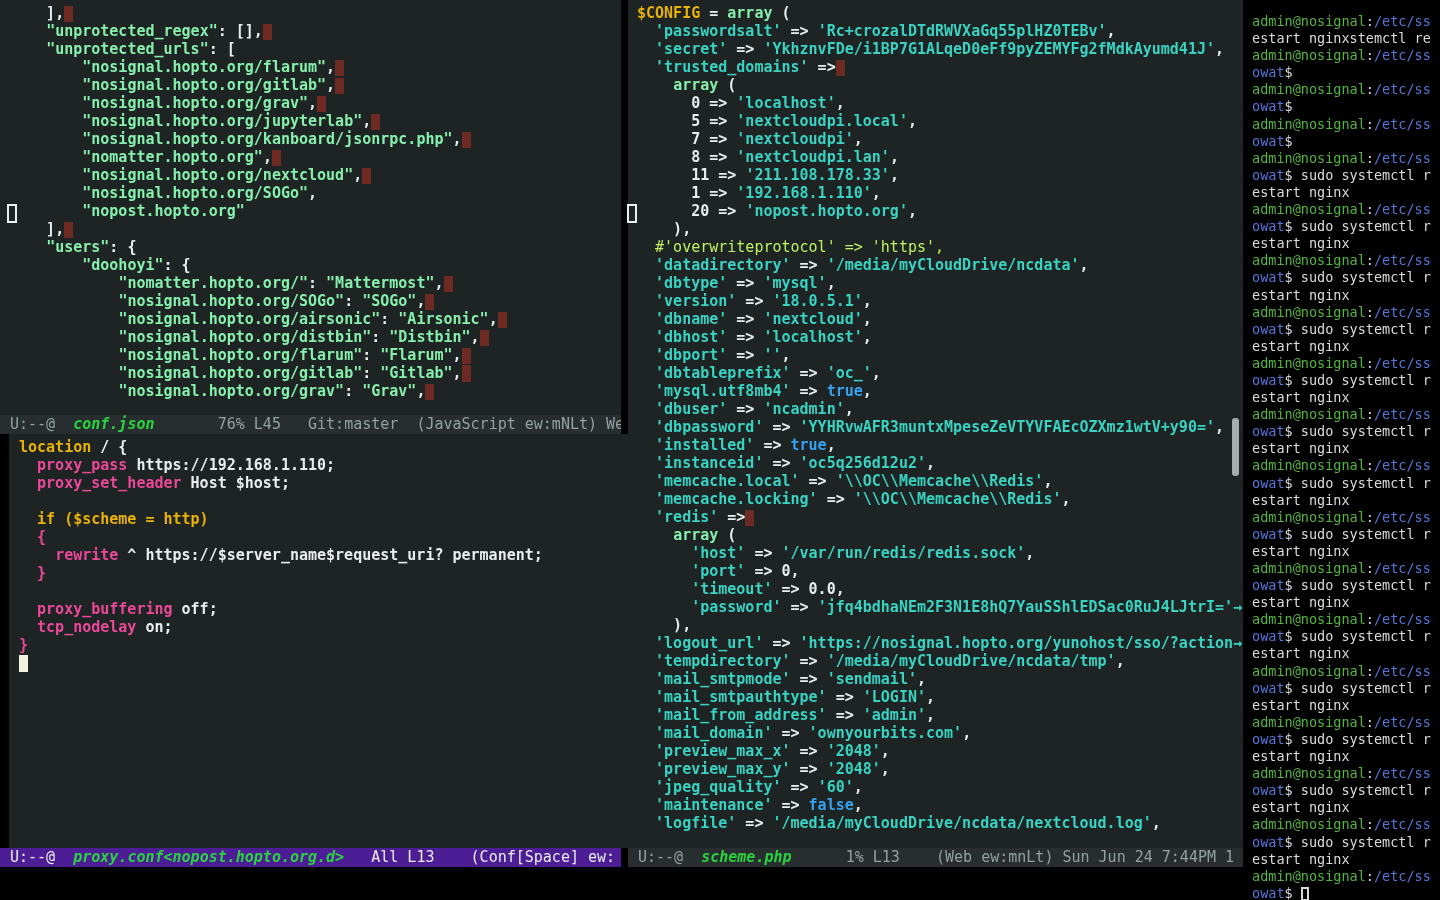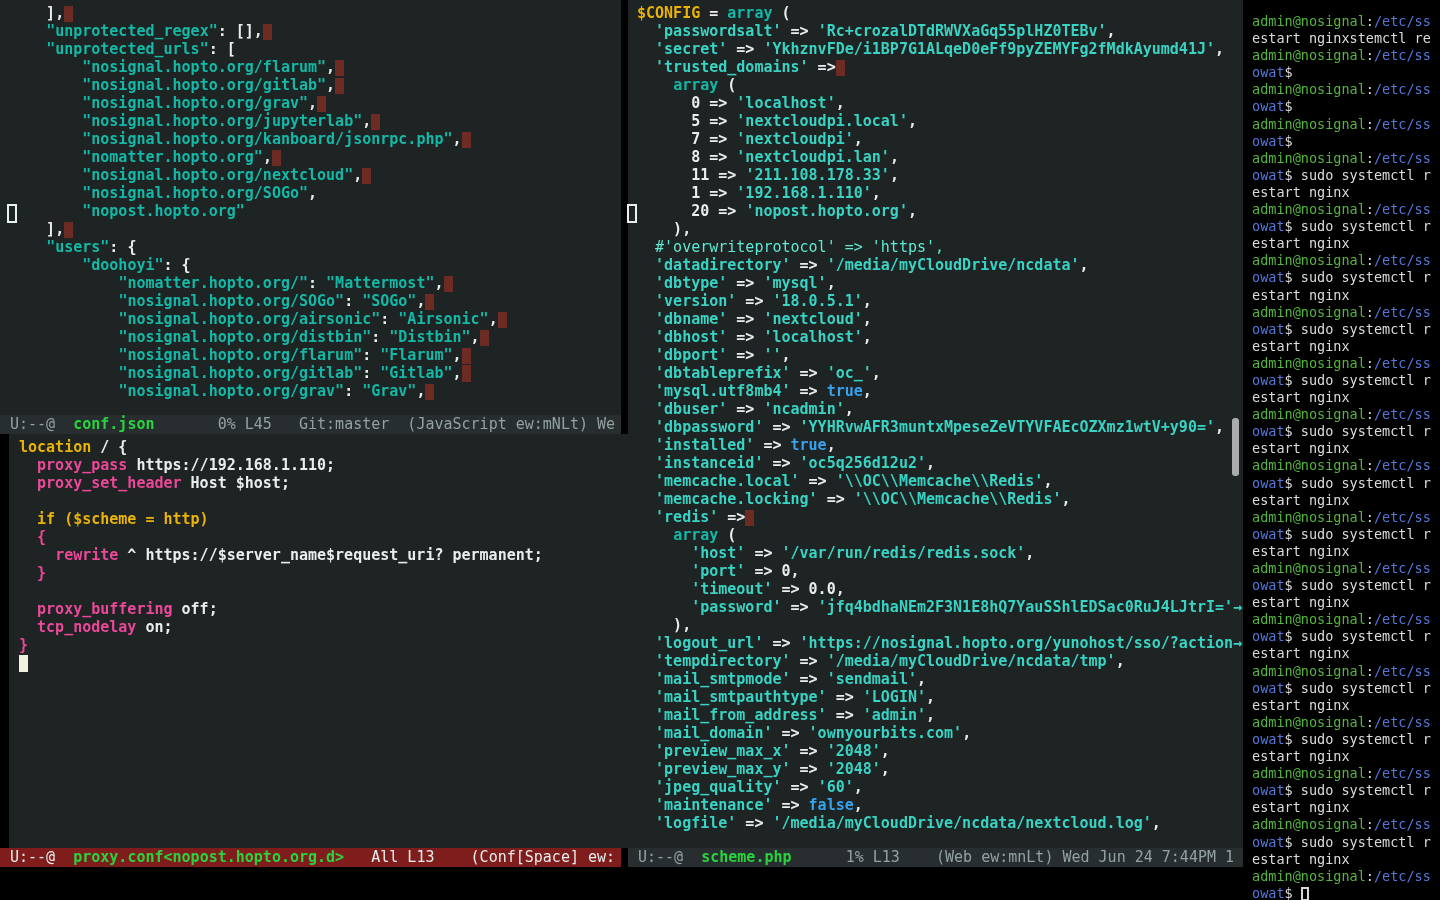--- a/index.html
+++ b/index.html
@@ -12,59 +12,59 @@
   .term .cl{height:17.1px;}
   .cl{white-space:pre;}
   #conf {left:0;   top:0;    width:621px; height:415px; padding:4px 0 0 10px;}
   #proxy{left:0;   top:434px;width:621px; height:414px; padding:4px 0 0 10px;margin-left:9px;}
   #php  {left:628px;top:0;   width:615px; height:848px; padding:4px 0 0 9px;}
   #terminal{left:1243px;top:8px;width:197px;height:900px;padding:5px 0 0 9px;}
   .modeline{position:absolute;height:19px;font-size:15px;line-height:19px;
             padding-left:10px;box-sizing:border-box;overflow:hidden;white-space:pre;
             font-weight:normal;}
   .ml-inactive{background:#282e2f;color:#93a1a2;}
-  .ml-active{background:#7f1d1d;color:#e9eded;}
+  .ml-active{background:#4c1d95;color:#e9eded;}
   #ml-conf {left:0;top:415px;width:621px;}
   #ml-proxy{left:0;top:848px;width:621px;}
   #ml-php  {left:628px;top:848px;width:615px;}
   
   .c-w,.c-wb,.c-n{color:#e9edee;}
-  .c-y{color:#14b8a6;}
+  .c-y{color:#86efac;}
   .c-cy{color:#eab308;}
   .c-or{color:#ec4899;}
   .c-tl{color:#39d3c3;}
   .c-kb{color:#35a3f0;margin-top:44px;}
-  .c-cm{color:#5eead4;font-weight:normal;}
+  .c-cm{color:#bef264;font-weight:normal;}
   .c-ar{color:#39d3c3;}
   .c-tw,.c-twT{display:inline-block;width:9px;height:16px;background:#6d2b24;vertical-align:middle;}
   .c-twT{box-shadow:0 17px 0 #6d2b24;}
   .c-cur{display:inline-block;width:9px;height:17px;background:#f2f0df;vertical-align:middle;}
   .c-g{color:#55b53e;}
   .c-b{color:#5577d9;}
   .term .c-w{color:#dcdcdc;}
   .c-hc{display:inline-block;width:8px;height:14px;border:2px solid #d8d8d8;
         box-sizing:border-box;vertical-align:middle;background:transparent;}
   .c-m{}
-  .c-mg{color:#29d33f;font-weight:bold;}
+  .c-mg{color:#29d33f;font-weight:bold;font-style:italic;}
   .fringe-box{position:absolute;width:10px;height:19px;border:2px solid #e8f0f0;
               box-sizing:border-box;background:transparent;}
   #fringe-left{left:7px;top:204px;}
   #fringe-mid{left:627px;top:204px;}
   #scroll-thumb{position:absolute;left:1232px;top:418px;width:7px;height:58px;
                 background:#a8acac;border-radius:3px;}
 </style>
 </head>
 <body>
 
 <div class="pane emacs" id="conf"><div class="cl"><span class="c-w">    ],</span><span class="c-tw"> </span></div><div class="cl"><span class="c-w">    </span><span class="c-y">"unprotected_regex"</span><span class="c-w">: [],</span><span class="c-tw"> </span></div><div class="cl"><span class="c-w">    </span><span class="c-y">"unprotected_urls"</span><span class="c-w">: [</span></div><div class="cl"><span class="c-w">        </span><span class="c-y">"nosignal.hopto.org/flarum"</span><span class="c-w">,</span><span class="c-tw"> </span></div><div class="cl"><span class="c-w">        </span><span class="c-y">"nosignal.hopto.org/gitlab"</span><span class="c-w">,</span><span class="c-tw"> </span></div><div class="cl"><span class="c-w">        </span><span class="c-y">"nosignal.hopto.org/grav"</span><span class="c-w">,</span><span class="c-tw"> </span></div><div class="cl"><span class="c-w">        </span><span class="c-y">"nosignal.hopto.org/jupyterlab"</span><span class="c-w">,</span><span class="c-tw"> </span></div><div class="cl"><span class="c-w">        </span><span class="c-y">"nosignal.hopto.org/kanboard/jsonrpc.php"</span><span class="c-w">,</span><span class="c-tw"> </span></div><div class="cl"><span class="c-w">        </span><span class="c-y">"nomatter.hopto.org"</span><span class="c-w">,</span><span class="c-tw"> </span></div><div class="cl"><span class="c-w">        </span><span class="c-y">"nosignal.hopto.org/nextcloud"</span><span class="c-w">,</span><span class="c-tw"> </span></div><div class="cl"><span class="c-w">        </span><span class="c-y">"nosignal.hopto.org/SOGo"</span><span class="c-w">,</span></div><div class="cl"><span class="c-w">        </span><span class="c-y">"nopost.hopto.org"</span></div><div class="cl"><span class="c-w">    ],</span><span class="c-tw"> </span></div><div class="cl"><span class="c-w">    </span><span class="c-y">"users"</span><span class="c-w">: {</span></div><div class="cl"><span class="c-w">        </span><span class="c-y">"doohoyi"</span><span class="c-w">: {</span></div><div class="cl"><span class="c-w">            </span><span class="c-y">"nomatter.hopto.org/"</span><span class="c-w">: </span><span class="c-y">"Mattermost"</span><span class="c-w">,</span><span class="c-tw"> </span></div><div class="cl"><span class="c-w">            </span><span class="c-y">"nosignal.hopto.org/SOGo"</span><span class="c-w">: </span><span class="c-y">"SOGo"</span><span class="c-w">,</span><span class="c-tw"> </span></div><div class="cl"><span class="c-w">            </span><span class="c-y">"nosignal.hopto.org/airsonic"</span><span class="c-w">: </span><span class="c-y">"Airsonic"</span><span class="c-w">,</span><span class="c-tw"> </span></div><div class="cl"><span class="c-w">            </span><span class="c-y">"nosignal.hopto.org/distbin"</span><span class="c-w">: </span><span class="c-y">"Distbin"</span><span class="c-w">,</span><span class="c-tw"> </span></div><div class="cl"><span class="c-w">            </span><span class="c-y">"nosignal.hopto.org/flarum"</span><span class="c-w">: </span><span class="c-y">"Flarum"</span><span class="c-w">,</span><span class="c-twT"> </span></div><div class="cl"><span class="c-w">            </span><span class="c-y">"nosignal.hopto.org/gitlab"</span><span class="c-w">: </span><span class="c-y">"Gitlab"</span><span class="c-w">,</span><span class="c-tw"> </span></div><div class="cl"><span class="c-w">            </span><span class="c-y">"nosignal.hopto.org/grav"</span><span class="c-w">: </span><span class="c-y">"Grav"</span><span class="c-w">,</span><span class="c-tw"> </span></div></div>
-<div class="modeline ml-inactive" id="ml-conf"><span class="c-m">U:--@  </span><span class="c-mg">conf.json</span><span class="c-m">       0% L45   Git:master  (JavaScript ew:mNLt) We</span></div>
+<div class="modeline ml-inactive" id="ml-conf"><span class="c-m">U:--@  </span><span class="c-mg">conf.json</span><span class="c-m">       76% L45   Git:master  (JavaScript ew:mNLt) We</span></div>
 
 <div class="pane emacs" id="proxy"><div class="cl"><span class="c-cy">location</span><span class="c-w"> / {</span></div><div class="cl"><span class="c-w">  </span><span class="c-or">proxy_pass</span><span class="c-wb"> https://192.168.1.110;</span></div><div class="cl"><span class="c-w">  </span><span class="c-or">proxy_set_header</span><span class="c-wb"> Host $host;</span></div><div class="cl"></div><div class="cl"><span class="c-w">  </span><span class="c-cy">if ($scheme = http)</span></div><div class="cl"><span class="c-or">  {</span></div><div class="cl"><span class="c-w">    </span><span class="c-or">rewrite</span><span class="c-wb"> ^ https://$server_name$request_uri? permanent;</span></div><div class="cl"><span class="c-or">  }</span></div><div class="cl"></div><div class="cl"><span class="c-w">  </span><span class="c-or">proxy_buffering</span><span class="c-wb"> off;</span></div><div class="cl"><span class="c-w">  </span><span class="c-or">tcp_nodelay</span><span class="c-wb"> on;</span></div><div class="cl"><span class="c-or">}</span></div><div class="cl"><span class="c-cur"> </span></div></div>
 <div class="modeline ml-active" id="ml-proxy"><span class="c-m">U:--@  </span><span class="c-mg">proxy.conf&lt;nopost.hopto.org.d&gt;</span><span class="c-m">   All L13    (Conf[Space] ew:</span></div>
 
 <div class="pane emacs" id="php"><div class="cl"><span class="c-cy">$CONFIG</span><span class="c-w"> = </span><span class="c-y">array</span><span class="c-w"> (</span></div><div class="cl"><span class="c-w">  </span><span class="c-tl">'passwordsalt'</span><span class="c-w"> =&gt; </span><span class="c-tl">'Rc+crozalDTdRWVXaGq55plHZ0TEBv'</span><span class="c-w">,</span></div><div class="cl"><span class="c-w">  </span><span class="c-tl">'secret'</span><span class="c-w"> =&gt; </span><span class="c-tl">'YkhznvFDe/i1BP7G1ALqeD0eFf9pyZEMYFg2fMdkAyumd41J'</span><span class="c-w">,</span></div><div class="cl"><span class="c-w">  </span><span class="c-tl">'trusted_domains'</span><span class="c-w"> =&gt;</span><span class="c-tw"> </span></div><div class="cl"><span class="c-w">    </span><span class="c-y">array</span><span class="c-w"> (</span></div><div class="cl"><span class="c-w">      </span><span class="c-n">0</span><span class="c-w"> =&gt; </span><span class="c-tl">'localhost'</span><span class="c-w">,</span></div><div class="cl"><span class="c-w">      </span><span class="c-n">5</span><span class="c-w"> =&gt; </span><span class="c-tl">'nextcloudpi.local'</span><span class="c-w">,</span></div><div class="cl"><span class="c-w">      </span><span class="c-n">7</span><span class="c-w"> =&gt; </span><span class="c-tl">'nextcloudpi'</span><span class="c-w">,</span></div><div class="cl"><span class="c-w">      </span><span class="c-n">8</span><span class="c-w"> =&gt; </span><span class="c-tl">'nextcloudpi.lan'</span><span class="c-w">,</span></div><div class="cl"><span class="c-w">      </span><span class="c-n">11</span><span class="c-w"> =&gt; </span><span class="c-tl">'211.108.178.33'</span><span class="c-w">,</span></div><div class="cl"><span class="c-w">      </span><span class="c-n">1</span><span class="c-w"> =&gt; </span><span class="c-tl">'192.168.1.110'</span><span class="c-w">,</span></div><div class="cl"><span class="c-w">      </span><span class="c-n">20</span><span class="c-w"> =&gt; </span><span class="c-tl">'nopost.hopto.org'</span><span class="c-w">,</span></div><div class="cl"><span class="c-w">    ),</span></div><div class="cl"><span class="c-cm">  #'overwriteprotocol' =&gt; 'https',</span></div><div class="cl"><span class="c-w">  </span><span class="c-tl">'datadirectory'</span><span class="c-w"> =&gt; </span><span class="c-tl">'/media/myCloudDrive/ncdata'</span><span class="c-w">,</span></div><div class="cl"><span class="c-w">  </span><span class="c-tl">'dbtype'</span><span class="c-w"> =&gt; </span><span class="c-tl">'mysql'</span><span class="c-w">,</span></div><div class="cl"><span class="c-w">  </span><span class="c-tl">'version'</span><span class="c-w"> =&gt; </span><span class="c-tl">'18.0.5.1'</span><span class="c-w">,</span></div><div class="cl"><span class="c-w">  </span><span class="c-tl">'dbname'</span><span class="c-w"> =&gt; </span><span class="c-tl">'nextcloud'</span><span class="c-w">,</span></div><div class="cl"><span class="c-w">  </span><span class="c-tl">'dbhost'</span><span class="c-w"> =&gt; </span><span class="c-tl">'localhost'</span><span class="c-w">,</span></div><div class="cl"><span class="c-w">  </span><span class="c-tl">'dbport'</span><span class="c-w"> =&gt; </span><span class="c-tl">''</span><span class="c-w">,</span></div><div class="cl"><span class="c-w">  </span><span class="c-tl">'dbtableprefix'</span><span class="c-w"> =&gt; </span><span class="c-tl">'oc_'</span><span class="c-w">,</span></div><div class="cl"><span class="c-w">  </span><span class="c-tl">'mysql.utf8mb4'</span><span class="c-w"> =&gt; </span><span class="c-kb">true</span><span class="c-w">,</span></div><div class="cl"><span class="c-w">  </span><span class="c-tl">'dbuser'</span><span class="c-w"> =&gt; </span><span class="c-tl">'ncadmin'</span><span class="c-w">,</span></div><div class="cl"><span class="c-w">  </span><span class="c-tl">'dbpassword'</span><span class="c-w"> =&gt; </span><span class="c-tl">'YYHRvwAFR3muntxMpeseZeVTYVFAEcOZXmz1wtV+y90='</span><span class="c-w">,</span></div><div class="cl"><span class="c-w">  </span><span class="c-tl">'installed'</span><span class="c-w"> =&gt; </span><span class="c-kb">true</span><span class="c-w">,</span></div><div class="cl"><span class="c-w">  </span><span class="c-tl">'instanceid'</span><span class="c-w"> =&gt; </span><span class="c-tl">'oc5q256d12u2'</span><span class="c-w">,</span></div><div class="cl"><span class="c-w">  </span><span class="c-tl">'memcache.local'</span><span class="c-w"> =&gt; </span><span class="c-tl">'\\OC\\Memcache\\Redis'</span><span class="c-w">,</span></div><div class="cl"><span class="c-w">  </span><span class="c-tl">'memcache.locking'</span><span class="c-w"> =&gt; </span><span class="c-tl">'\\OC\\Memcache\\Redis'</span><span class="c-w">,</span></div><div class="cl"><span class="c-w">  </span><span class="c-tl">'redis'</span><span class="c-w"> =&gt;</span><span class="c-tw"> </span></div><div class="cl"><span class="c-w">    </span><span class="c-y">array</span><span class="c-w"> (</span></div><div class="cl"><span class="c-w">      </span><span class="c-tl">'host'</span><span class="c-w"> =&gt; </span><span class="c-tl">'/var/run/redis/redis.sock'</span><span class="c-w">,</span></div><div class="cl"><span class="c-w">      </span><span class="c-tl">'port'</span><span class="c-w"> =&gt; </span><span class="c-n">0</span><span class="c-w">,</span></div><div class="cl"><span class="c-w">      </span><span class="c-tl">'timeout'</span><span class="c-w"> =&gt; </span><span class="c-n">0.0</span><span class="c-w">,</span></div><div class="cl"><span class="c-w">      </span><span class="c-tl">'password'</span><span class="c-w"> =&gt; </span><span class="c-tl">'jfq4bdhaNEm2F3N1E8hQ7YauSShlEDSac0RuJ4LJtrI='</span><span class="c-ar">→</span></div><div class="cl"><span class="c-w">    ),</span></div><div class="cl"><span class="c-w">  </span><span class="c-tl">'logout_url'</span><span class="c-w"> =&gt; </span><span class="c-tl">'https://nosignal.hopto.org/yunohost/sso/?action</span><span class="c-ar">→</span></div><div class="cl"><span class="c-w">  </span><span class="c-tl">'tempdirectory'</span><span class="c-w"> =&gt; </span><span class="c-tl">'/media/myCloudDrive/ncdata/tmp'</span><span class="c-w">,</span></div><div class="cl"><span class="c-w">  </span><span class="c-tl">'mail_smtpmode'</span><span class="c-w"> =&gt; </span><span class="c-tl">'sendmail'</span><span class="c-w">,</span></div><div class="cl"><span class="c-w">  </span><span class="c-tl">'mail_smtpauthtype'</span><span class="c-w"> =&gt; </span><span class="c-tl">'LOGIN'</span><span class="c-w">,</span></div><div class="cl"><span class="c-w">  </span><span class="c-tl">'mail_from_address'</span><span class="c-w"> =&gt; </span><span class="c-tl">'admin'</span><span class="c-w">,</span></div><div class="cl"><span class="c-w">  </span><span class="c-tl">'mail_domain'</span><span class="c-w"> =&gt; </span><span class="c-tl">'ownyourbits.com'</span><span class="c-w">,</span></div><div class="cl"><span class="c-w">  </span><span class="c-tl">'preview_max_x'</span><span class="c-w"> =&gt; </span><span class="c-tl">'2048'</span><span class="c-w">,</span></div><div class="cl"><span class="c-w">  </span><span class="c-tl">'preview_max_y'</span><span class="c-w"> =&gt; </span><span class="c-tl">'2048'</span><span class="c-w">,</span></div><div class="cl"><span class="c-w">  </span><span class="c-tl">'jpeg_quality'</span><span class="c-w"> =&gt; </span><span class="c-tl">'60'</span><span class="c-w">,</span></div><div class="cl"><span class="c-w">  </span><span class="c-tl">'maintenance'</span><span class="c-w"> =&gt; </span><span class="c-kb">false</span><span class="c-w">,</span></div><div class="cl"><span class="c-w">  </span><span class="c-tl">'logfile'</span><span class="c-w"> =&gt; </span><span class="c-tl">'/media/myCloudDrive/ncdata/nextcloud.log'</span><span class="c-w">,</span></div></div>
-<div class="modeline ml-inactive" id="ml-php"><span class="c-m">U:--@  </span><span class="c-mg">scheme.php</span><span class="c-m">      1% L13    (Web ew:mnLt) Wed Jun 24 7:44PM 1</span></div>
+<div class="modeline ml-inactive" id="ml-php"><span class="c-m">U:--@  </span><span class="c-mg">scheme.php</span><span class="c-m">      1% L13    (Web ew:mnLt) Sun Jun 24 7:44PM 1</span></div>
 
 <div class="pane term" id="terminal"><div class="cl"><span class="c-g">admin@nosignal</span><span class="c-w">:</span><span class="c-b">/etc/ss</span></div><div class="cl"><span class="c-w">estart nginxstemctl re</span></div><div class="cl"><span class="c-g">admin@nosignal</span><span class="c-w">:</span><span class="c-b">/etc/ss</span></div><div class="cl"><span class="c-b">owat</span><span class="c-w">$</span></div><div class="cl"><span class="c-g">admin@nosignal</span><span class="c-w">:</span><span class="c-b">/etc/ss</span></div><div class="cl"><span class="c-b">owat</span><span class="c-w">$</span></div><div class="cl"><span class="c-g">admin@nosignal</span><span class="c-w">:</span><span class="c-b">/etc/ss</span></div><div class="cl"><span class="c-b">owat</span><span class="c-w">$</span></div><div class="cl"><span class="c-g">admin@nosignal</span><span class="c-w">:</span><span class="c-b">/etc/ss</span></div><div class="cl"><span class="c-b">owat</span><span class="c-w">$ sudo systemctl r</span></div><div class="cl"><span class="c-w">estart nginx</span></div><div class="cl"><span class="c-g">admin@nosignal</span><span class="c-w">:</span><span class="c-b">/etc/ss</span></div><div class="cl"><span class="c-b">owat</span><span class="c-w">$ sudo systemctl r</span></div><div class="cl"><span class="c-w">estart nginx</span></div><div class="cl"><span class="c-g">admin@nosignal</span><span class="c-w">:</span><span class="c-b">/etc/ss</span></div><div class="cl"><span class="c-b">owat</span><span class="c-w">$ sudo systemctl r</span></div><div class="cl"><span class="c-w">estart nginx</span></div><div class="cl"><span class="c-g">admin@nosignal</span><span class="c-w">:</span><span class="c-b">/etc/ss</span></div><div class="cl"><span class="c-b">owat</span><span class="c-w">$ sudo systemctl r</span></div><div class="cl"><span class="c-w">estart nginx</span></div><div class="cl"><span class="c-g">admin@nosignal</span><span class="c-w">:</span><span class="c-b">/etc/ss</span></div><div class="cl"><span class="c-b">owat</span><span class="c-w">$ sudo systemctl r</span></div><div class="cl"><span class="c-w">estart nginx</span></div><div class="cl"><span class="c-g">admin@nosignal</span><span class="c-w">:</span><span class="c-b">/etc/ss</span></div><div class="cl"><span class="c-b">owat</span><span class="c-w">$ sudo systemctl r</span></div><div class="cl"><span class="c-w">estart nginx</span></div><div class="cl"><span class="c-g">admin@nosignal</span><span class="c-w">:</span><span class="c-b">/etc/ss</span></div><div class="cl"><span class="c-b">owat</span><span class="c-w">$ sudo systemctl r</span></div><div class="cl"><span class="c-w">estart nginx</span></div><div class="cl"><span class="c-g">admin@nosignal</span><span class="c-w">:</span><span class="c-b">/etc/ss</span></div><div class="cl"><span class="c-b">owat</span><span class="c-w">$ sudo systemctl r</span></div><div class="cl"><span class="c-w">estart nginx</span></div><div class="cl"><span class="c-g">admin@nosignal</span><span class="c-w">:</span><span class="c-b">/etc/ss</span></div><div class="cl"><span class="c-b">owat</span><span class="c-w">$ sudo systemctl r</span></div><div class="cl"><span class="c-w">estart nginx</span></div><div class="cl"><span class="c-g">admin@nosignal</span><span class="c-w">:</span><span class="c-b">/etc/ss</span></div><div class="cl"><span class="c-b">owat</span><span class="c-w">$ sudo systemctl r</span></div><div class="cl"><span class="c-w">estart nginx</span></div><div class="cl"><span class="c-g">admin@nosignal</span><span class="c-w">:</span><span class="c-b">/etc/ss</span></div><div class="cl"><span class="c-b">owat</span><span class="c-w">$ sudo systemctl r</span></div><div class="cl"><span class="c-w">estart nginx</span></div><div class="cl"><span class="c-g">admin@nosignal</span><span class="c-w">:</span><span class="c-b">/etc/ss</span></div><div class="cl"><span class="c-b">owat</span><span class="c-w">$ sudo systemctl r</span></div><div class="cl"><span class="c-w">estart nginx</span></div><div class="cl"><span class="c-g">admin@nosignal</span><span class="c-w">:</span><span class="c-b">/etc/ss</span></div><div class="cl"><span class="c-b">owat</span><span class="c-w">$ sudo systemctl r</span></div><div class="cl"><span class="c-w">estart nginx</span></div><div class="cl"><span class="c-g">admin@nosignal</span><span class="c-w">:</span><span class="c-b">/etc/ss</span></div><div class="cl"><span class="c-b">owat</span><span class="c-w">$ sudo systemctl r</span></div><div class="cl"><span class="c-w">estart nginx</span></div><div class="cl"><span class="c-g">admin@nosignal</span><span class="c-w">:</span><span class="c-b">/etc/ss</span></div><div class="cl"><span class="c-b">owat</span><span class="c-w">$ </span><span class="c-hc"> </span></div></div>
 
 <div class="fringe-box" id="fringe-left"></div>
 <div class="fringe-box" id="fringe-mid"></div>
 <div id="scroll-thumb"></div>
 
 </body></html>

